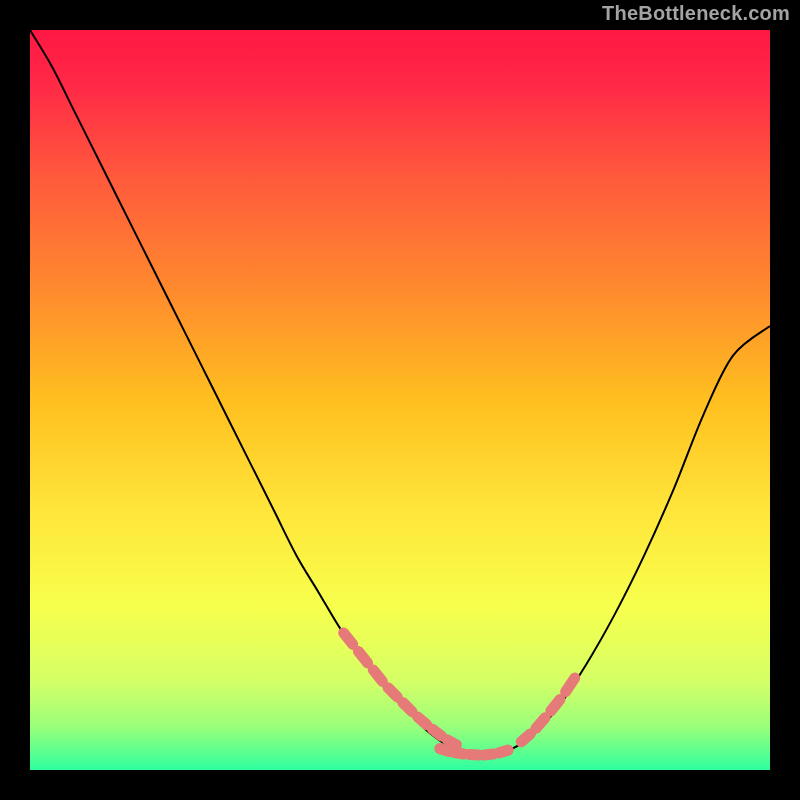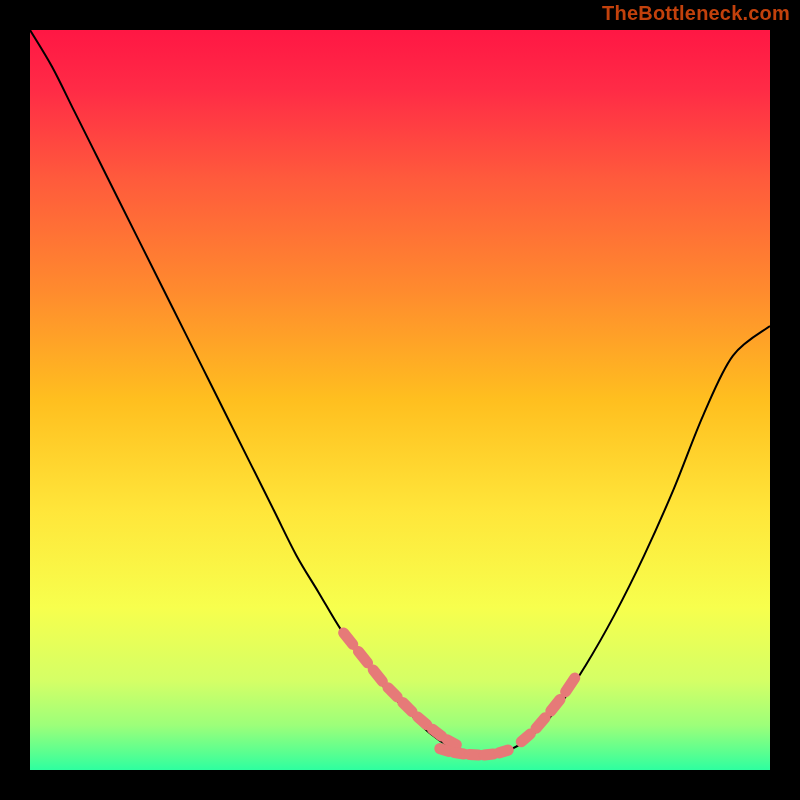--- a/index.html
+++ b/index.html
@@ -16,21 +16,21 @@
     height: 800px;
     background: #000000;
   }
   .watermark {
     position: absolute;
     top: 2px;
     right: 10px;
     font-family: Arial, Helvetica, sans-serif;
     font-size: 20px;
     font-weight: bold;
-    color: #c2410c;
+    color: #a3a3a3;
     letter-spacing: 0.2px;
     z-index: 50;
   }
   .plot-area {
     position: absolute;
     left: 30px;
     top: 30px;
     width: 740px;
     height: 740px;
   }

